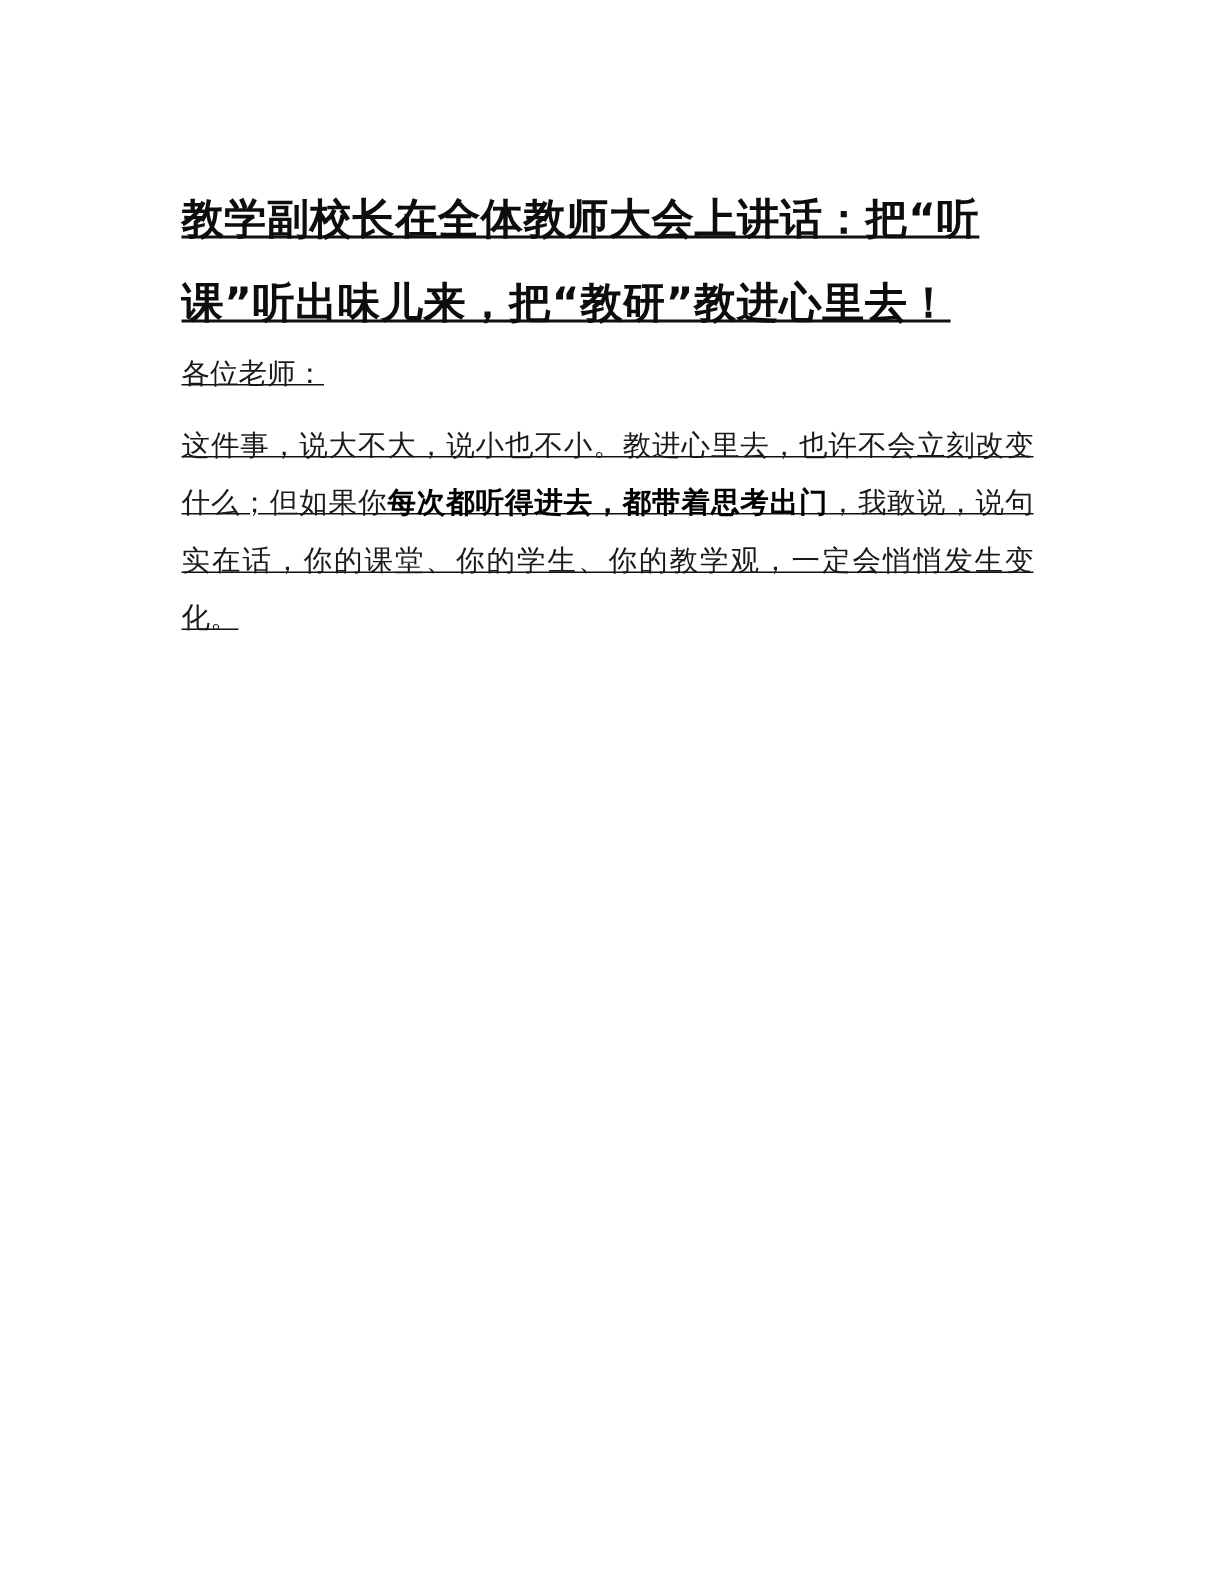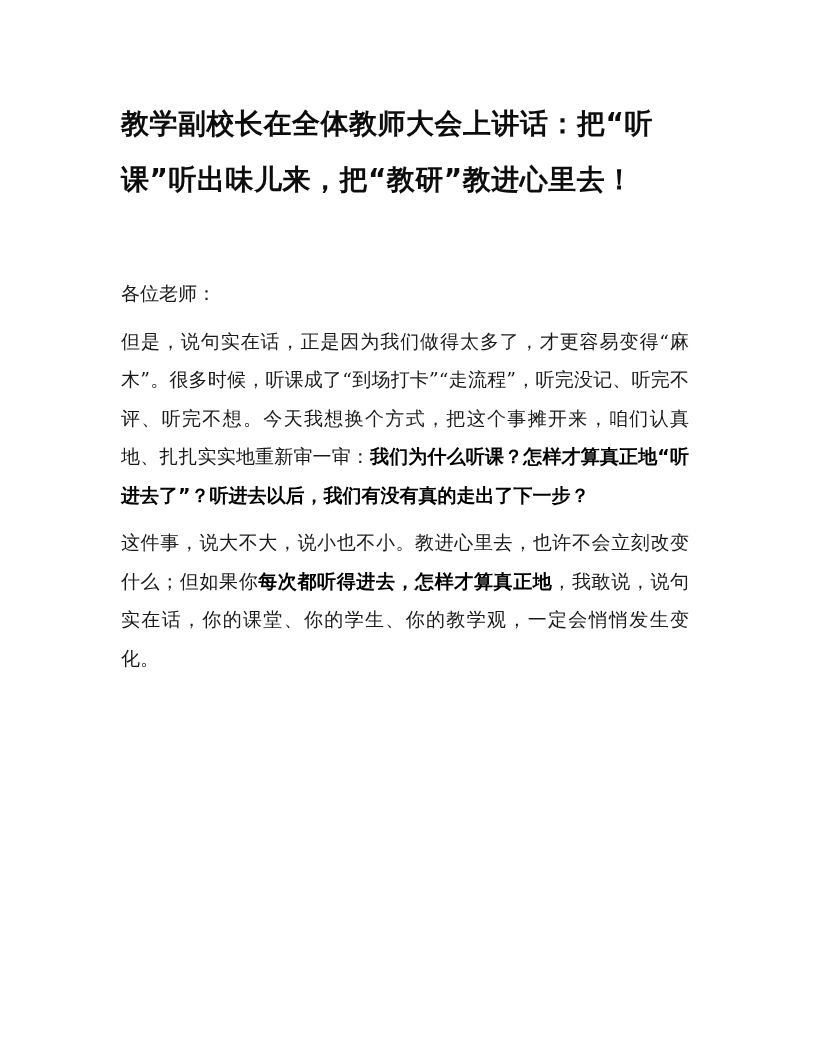--- a/index.html
+++ b/index.html
@@ -11,34 +11,34 @@
       width: 816px;
       height: 1056px;
       position: relative;
       overflow: hidden;
       font-family: "DejaVu Serif", "Liberation Serif", serif;
       color: #111111;
     }
     .page {
       position: absolute;
       left: 121px;
-      top: 96px;
+      top: 118px;
       width: 568px;
+      text-decoration: underline;
     }
     .title {
       font-family: "DejaVu Sans", "Liberation Sans", sans-serif;
       font-weight: bold;
       font-size: 28px;
       line-height: 56px;
       letter-spacing: 0.5px;
       margin: 0;
       color: #0d0d0d;
     }
     .body-text {
-      margin-top: 66px;
     }
     .para {
       font-size: 19px;
       line-height: 38.5px;
       margin: 0 0 9px 0;
       text-align: justify;
       color: #1a1a1a;
     }
     .para b {
       font-weight: bold;
@@ -50,21 +50,18 @@
 <body>
 
 <div class="page">
   <h1 class="title">教学副校长在全体教师大会上讲话：把“听课”听出味儿来，把“教研”教进心里去！</h1>
 
   <div class="body-text">
     <p class="para">各位老师：</p>
 
 
 
-    <p class="para">
-      <span>但是，说句实在话，正是因为我们做得太多了，才更容易变得“麻木”。很多时候，听课成了“到场打卡”“走流程”，听完没记、听完不评、听完不想。今天我想换个方式，把这个事摊开来，咱们认真地、扎扎实实地重新审一审：</span><b>我们为什么听课？怎样才算真正地“听进去了”？听进去以后，我们有没有真的走出了下一步？</b>
-    </p>
 
     <p class="para">
-      <span>这件事，说大不大，说小也不小。教进心里去，也许不会立刻改变什么；但如果你</span><b>每次都听得进去，怎样才算真正地</b><span>，我敢说，说句实在话，你的课堂、你的学生、你的教学观，一定会悄悄发生变化。</span>
+      <span>这件事，说大不大，说小也不小。教进心里去，也许不会立刻改变什么；但如果你</span><b>每次都听得进去，都带着思考出门</b><span>，我敢说，说句实在话，你的课堂、你的学生、你的教学观，一定会悄悄发生变化。</span>
     </p>
   </div>
 </div>
 
 </body></html>

